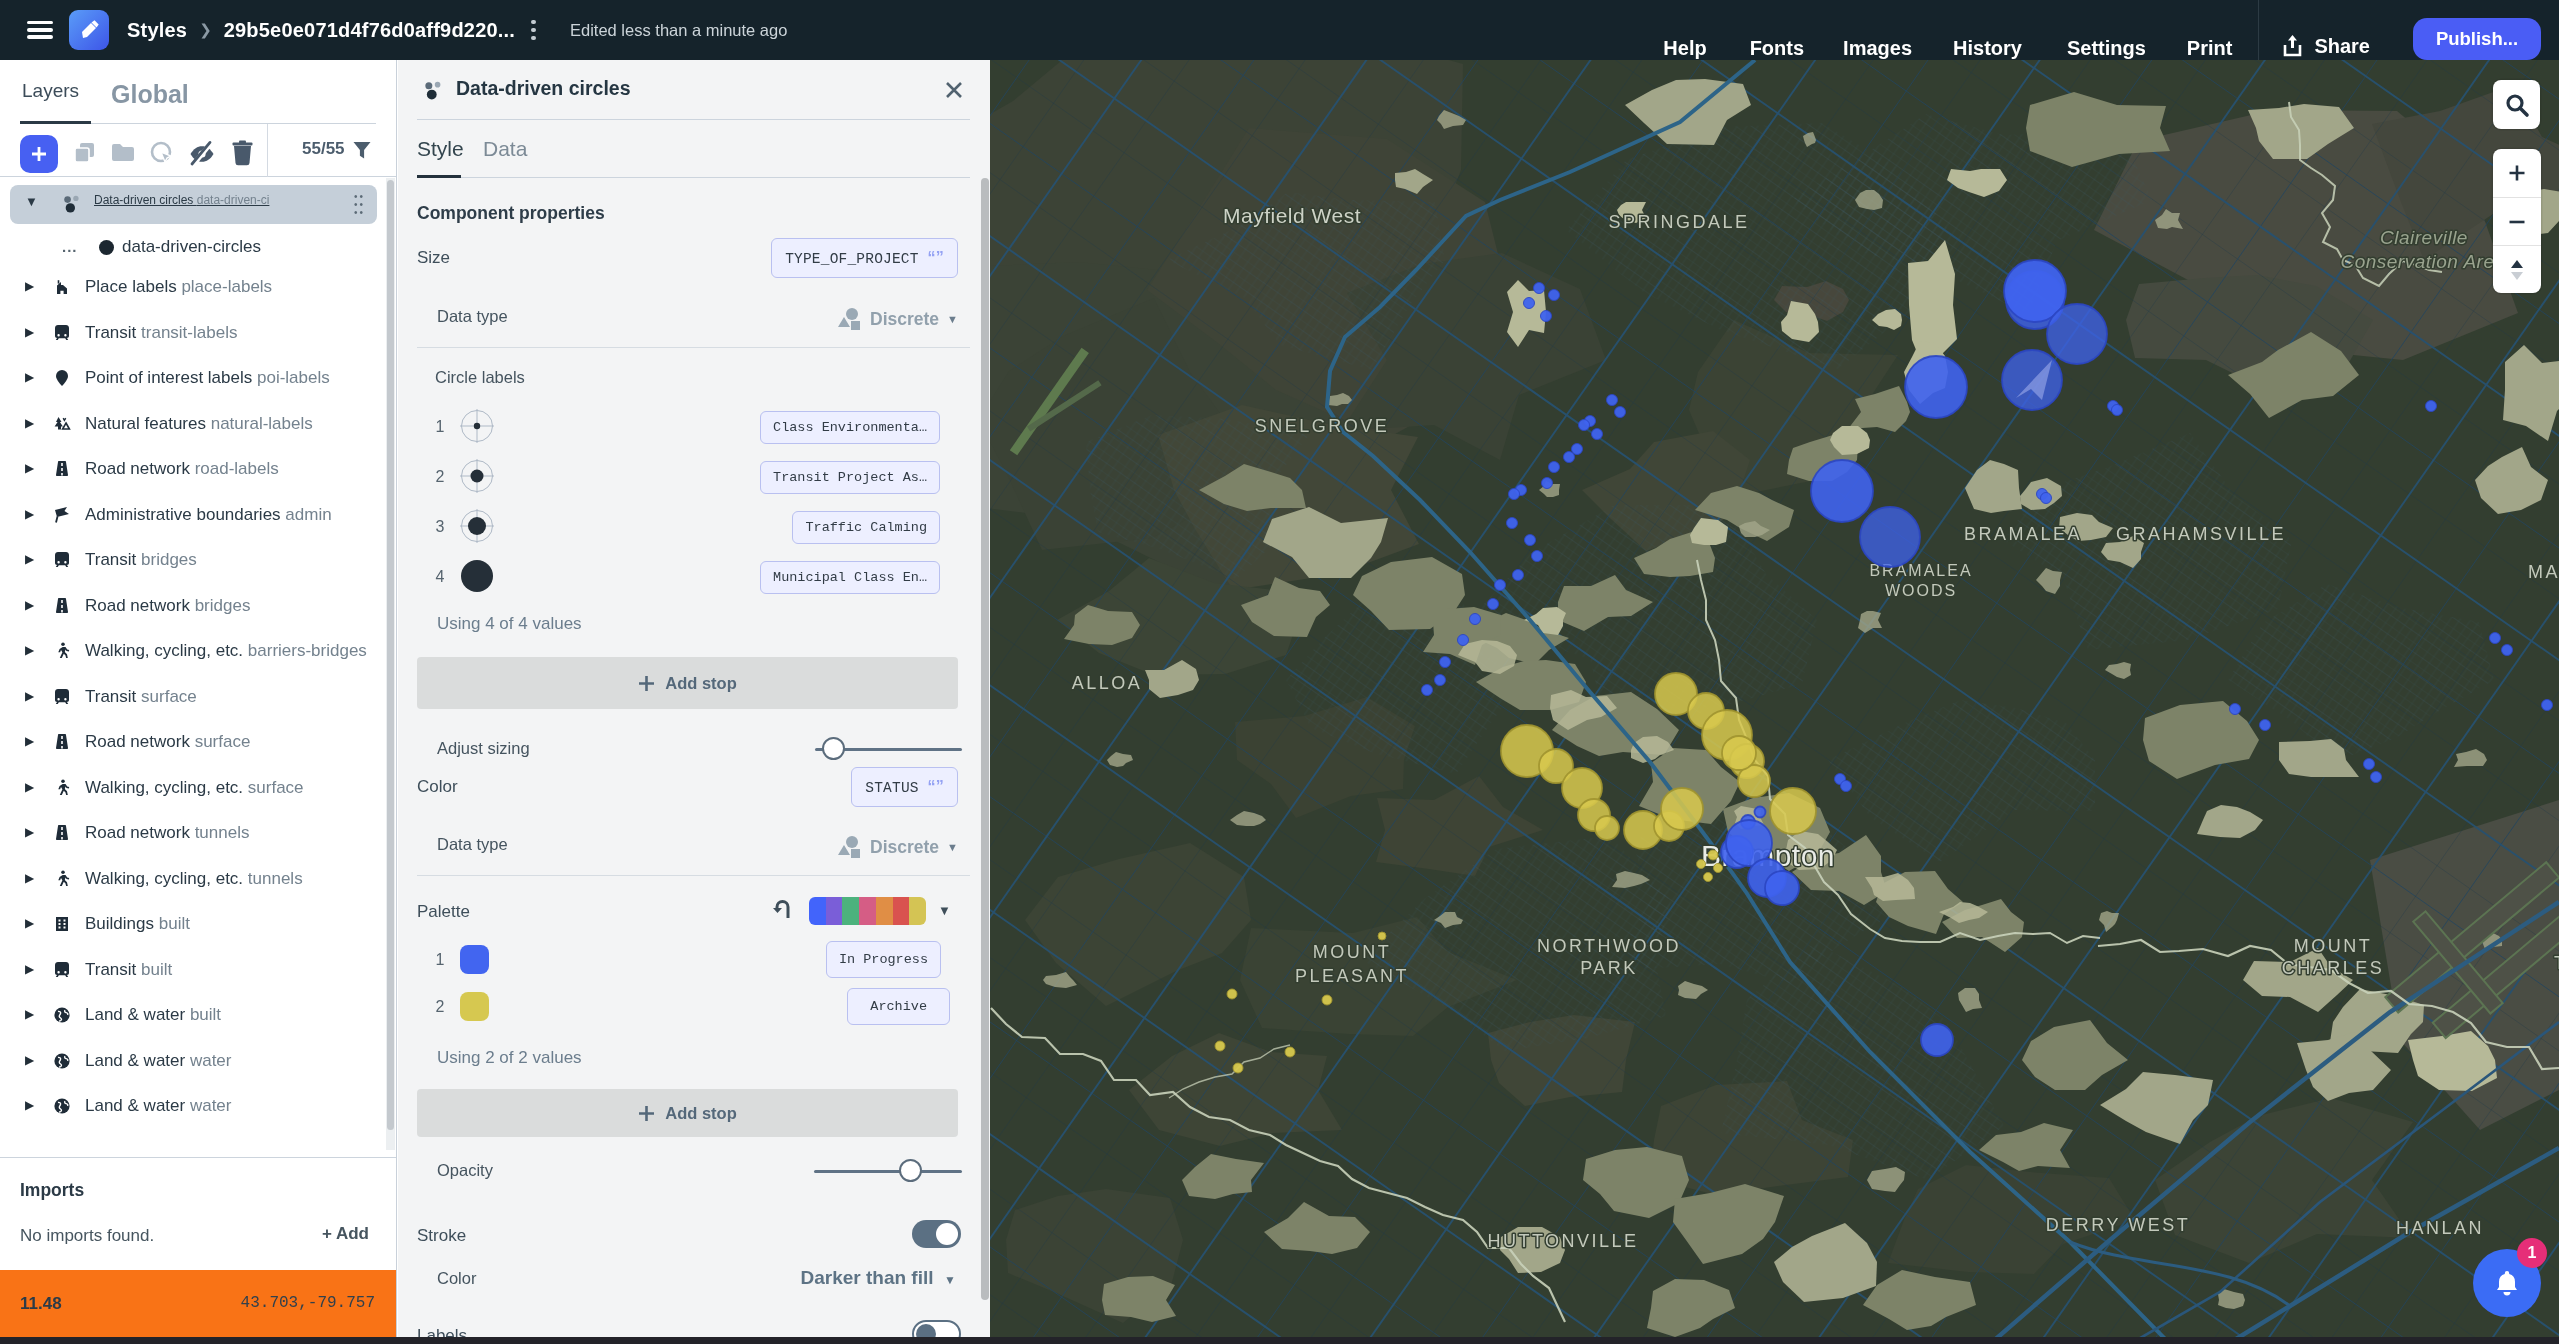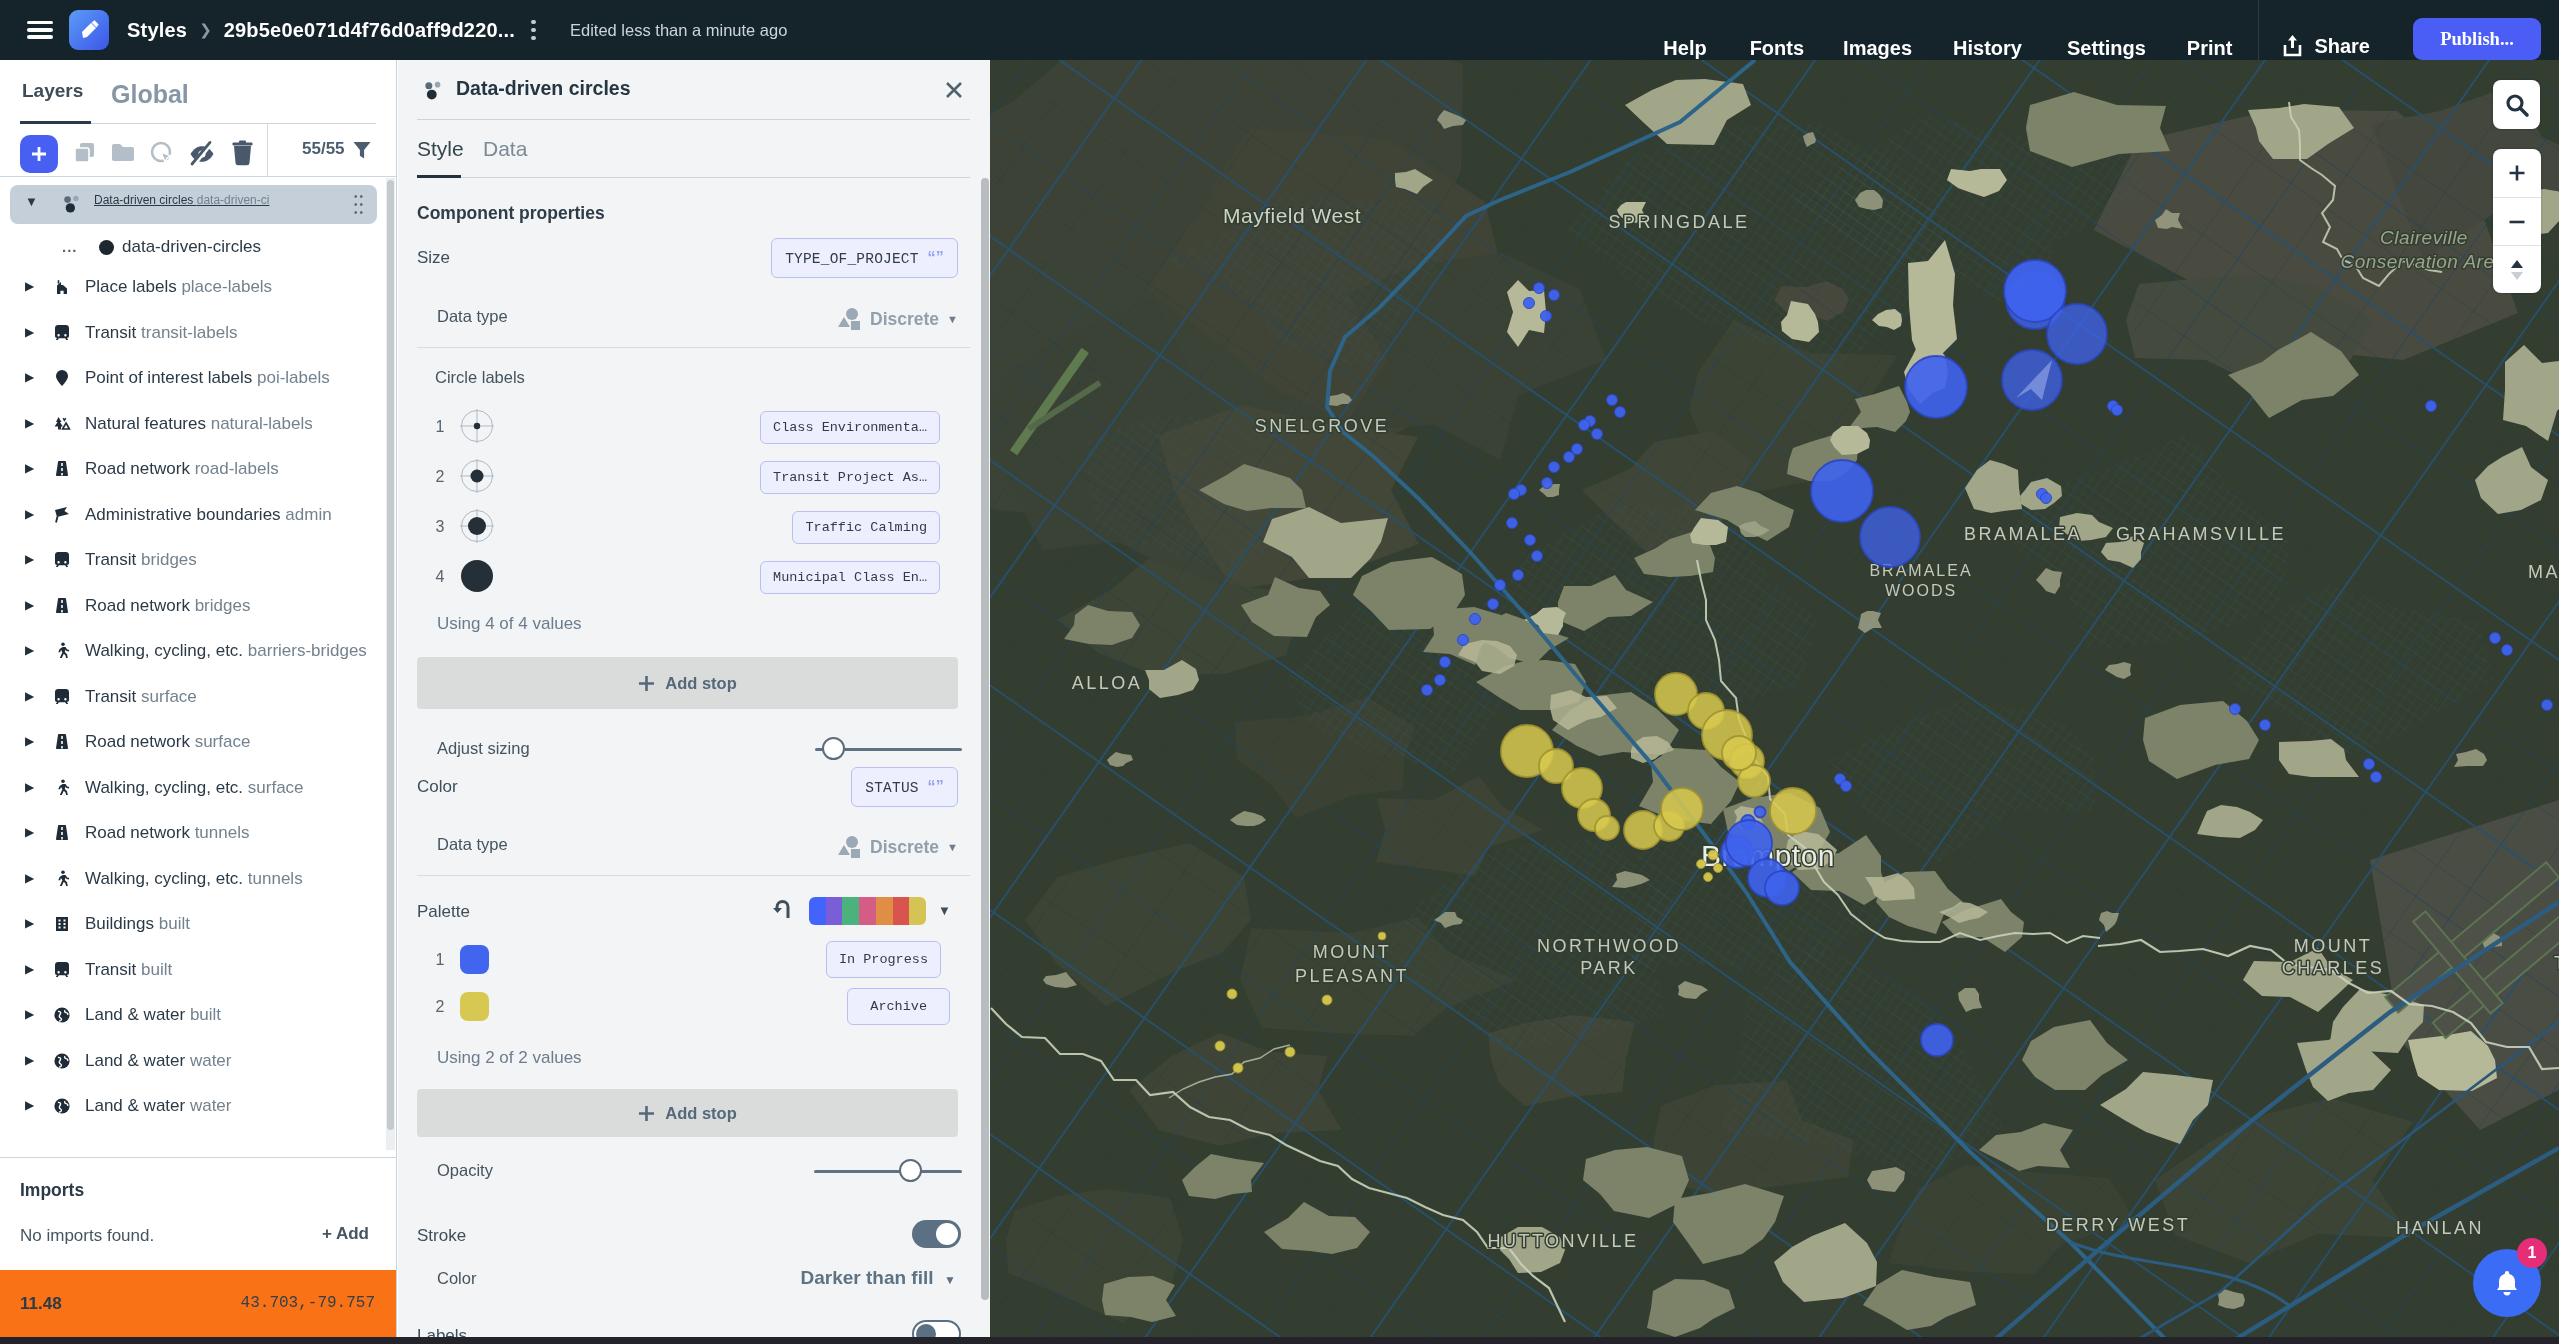--- a/index.html
+++ b/index.html
@@ -13,25 +13,25 @@
 .crumb .b { font-weight:bold; font-size:20px; letter-spacing:0.2px; }
 .crumb .sep { color:#8a99a4; font-size:15px; }
 .kebab { display:flex; flex-direction:column; gap:3.5px; margin-left:4px; }
 .kebab span { width:4.5px; height:4.5px; border-radius:50%; background:#c3ccd2; }
 .edited { position:absolute; left:570px; top:0; height:60px; display:flex; align-items:center; color:#ccd4d9; font-size:16.5px; }
 .topnav { position:absolute; right:0; top:0; height:60px; display:flex; align-items:flex-end; }
 .topnav a { color:#fff; font-weight:bold; font-size:20px; text-decoration:none; }
 .tdiv { width:1px; height:60px; background:#2c3b44; }
 .sharewrap { display:flex; align-items:center; gap:10px; padding:0 22px; }
 .pubwrap { padding:0 18px 0 21px; }
-.publish { display:flex; align-items:center; justify-content:center; width:128px; height:42px; background:#4a5df5; border-radius:9px; color:#fff; font-weight:bold; font-size:18.5px;font-family:Liberation Serif, serif; }
+.publish { display:flex; align-items:center; justify-content:center; width:128px; height:42px; background:#4a5df5; border-radius:14px; color:#fff; font-weight:bold; font-size:18.5px; }
 
 .sidebar { position:absolute; left:0; top:60px; width:397px; height:1277px; background:#fff; border-right:1px solid #c9d1da; z-index:40; }
 .tabs { position:absolute; left:0; top:0; width:100%; height:64px; }
-.tabs .t1 { position:absolute; left:22px; top:20px; font-size:19px; font-weight:bold; color:#3c4c59; }
+.tabs .t1 { position:absolute; left:22px; top:20px; font-size:19px; font-weight:normal; color:#3c4c59; }
 .tabs .t2 { position:absolute; left:111px; top:20px; font-size:25px; font-weight:bold; color:#8796a4; }
 .tabs .underline { position:absolute; left:20px; top:61px; width:71px; height:3px; background:#2b3a46; }
 .tabs .divider { position:absolute; left:20px; top:63px; width:356px; height:1px; background:#ccd4dd; }
 .toolbar { position:absolute; left:0; top:64px; width:100%; height:53px; border-bottom:1px solid #ccd4dd; }
 .addbtn { position:absolute; left:20px; top:11px; width:38px; height:38px; background:#4760f2; border-radius:10px; color:#fff; display:flex; align-items:center; justify-content:center; }
 .ticon { position:absolute; top:16px; }
 .tb-div { position:absolute; left:267px; top:0px; width:1px; height:53px; background:#d4dae2; }
 .count { position:absolute; left:302px; top:15px; font-size:17px; font-weight:bold; color:#4c5d6d; }
 .filter { position:absolute; left:352px; top:16px; }
 .llist { position:absolute; left:0; top:118px; width:100%; height:1039px; }

